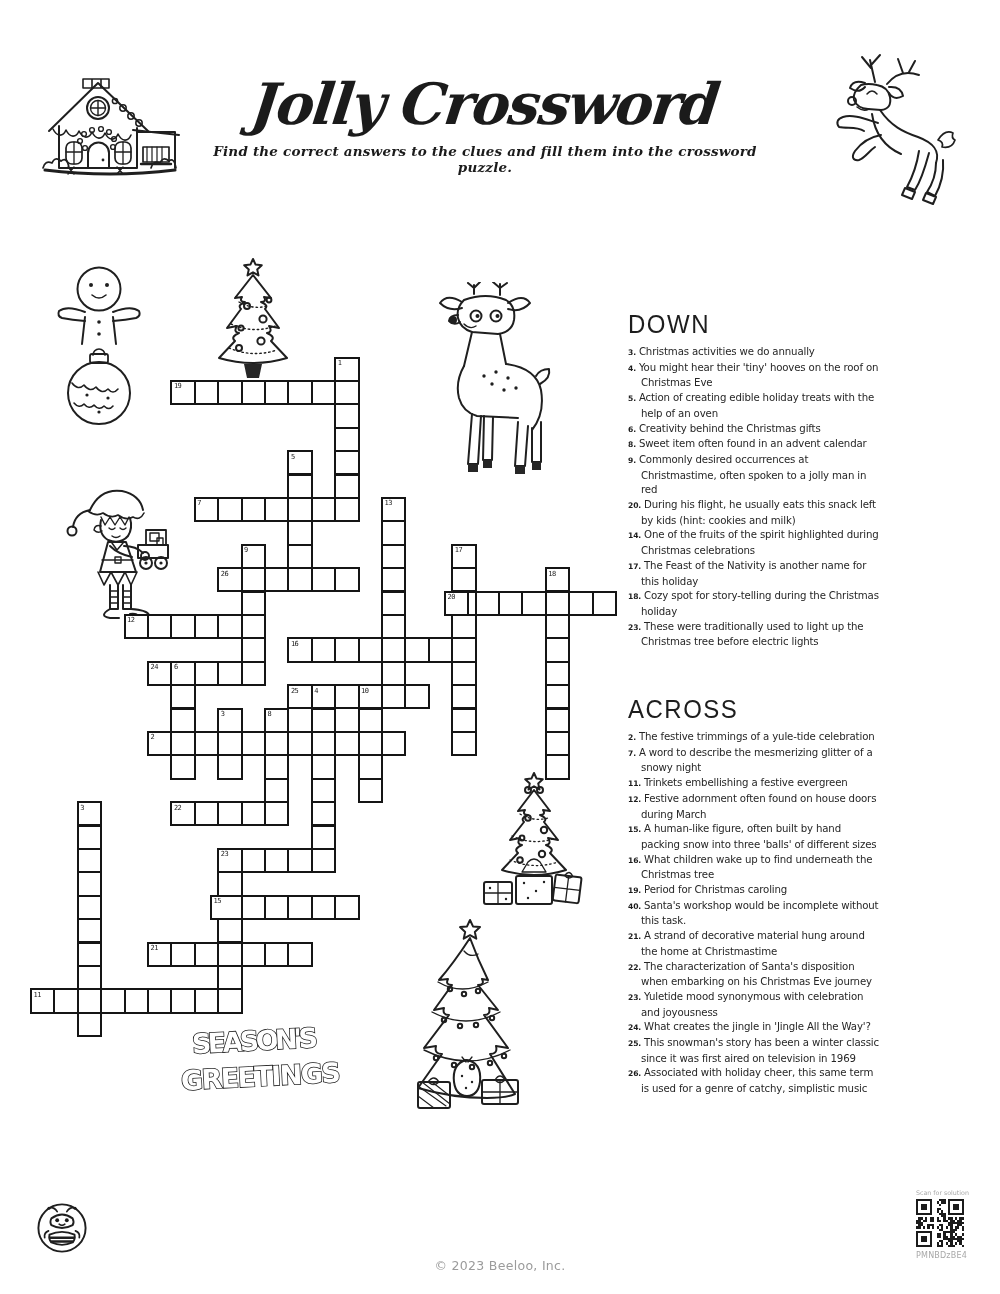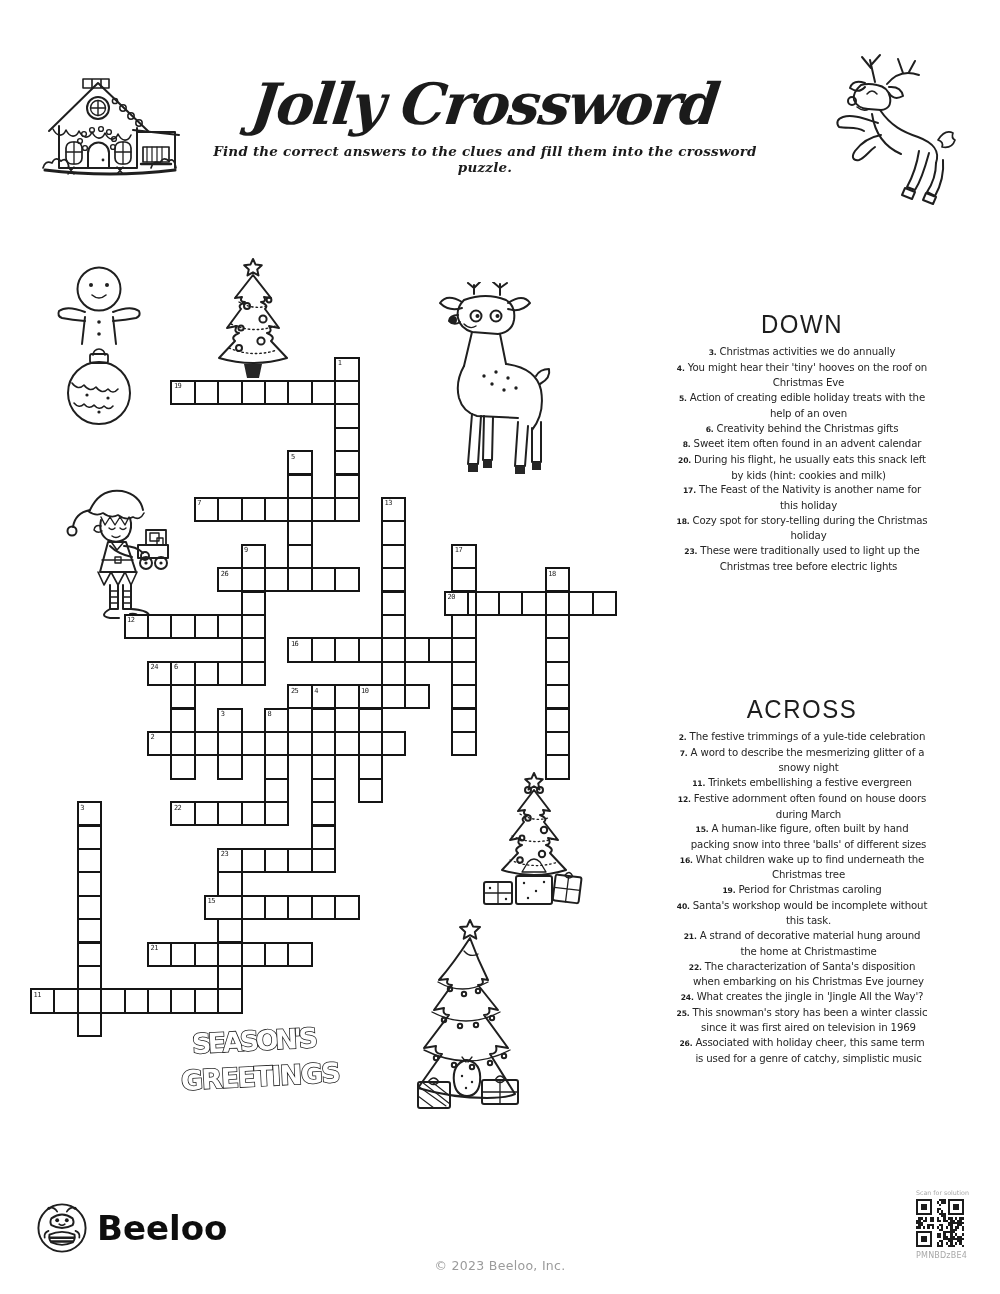--- a/index.html
+++ b/index.html
@@ -21,21 +21,21 @@
   }
   
   .cell{
     position:absolute;box-sizing:border-box;border:2px solid #151515;background:#fff;
   }
   .cellnum{
     position:absolute;top:0.5px;left:1.5px;font-size:7px;line-height:8px;
     font-family:"DejaVu Sans Mono","Liberation Mono",monospace;color:#1b1b1b;letter-spacing:-0.5px;
   }
   
-  .clues{left:676px;width:252px;text-align:center;}
+  .clues{left:628px;width:252px;}
   .clues h2{
     margin:0 0 7px 0;font-family:"Liberation Sans","DejaVu Sans",sans-serif;
     font-weight:500;font-size:24px;letter-spacing:1.5px;color:#1d1d1d;transform:scaleY(1.04);transform-origin:left top;
   }
   .clue{
     font-size:10.2px;line-height:14.7px;color:#262626;letter-spacing:-0.15px;
     padding-left:13px;text-indent:-13px;
   }
   .clue .num{font-size:7.6px;font-weight:bold;padding-right:3px;color:#1b1b1b;}
   
@@ -489,21 +489,21 @@
     </div>
     <div class="cell" style="left: 240.6px; top: 847.9px; width: 25.4px; height: 25.4px;"></div>
     <div class="cell" style="left: 264px; top: 847.9px; width: 25.4px; height: 25.4px;"></div>
     <div class="cell" style="left: 287.4px; top: 847.9px; width: 25.4px; height: 25.4px;"></div>
     <div class="cell" style="left: 217.2px; top: 871.3px; width: 25.4px; height: 25.4px;"></div>
     <div class="cell" style="left: 217.2px; top: 894.7px; width: 25.4px; height: 25.4px;"></div>
     <div class="cell" style="left: 217.2px; top: 918.1px; width: 25.4px; height: 25.4px;"></div>
     <div class="cell" style="left: 217.2px; top: 941.5px; width: 25.4px; height: 25.4px;"></div>
     <div class="cell" style="left: 217.2px; top: 964.9px; width: 25.4px; height: 25.4px;"></div>
     <div class="cell" style="left: 217.2px; top: 988.3px; width: 25.4px; height: 25.4px;"></div>
-    <div class="cell" style="left: 204px; top: 894.7px; width: 49px; height: 25.4px;">
+    <div class="cell" style="left: 210px; top: 894.7px; width: 49px; height: 25.4px;">
       <span class="cellnum">15</span>
     </div>
     <div class="cell" style="left: 240.6px; top: 894.7px; width: 25.4px; height: 25.4px;"></div>
     <div class="cell" style="left: 264px; top: 894.7px; width: 25.4px; height: 25.4px;"></div>
     <div class="cell" style="left: 287.4px; top: 894.7px; width: 25.4px; height: 25.4px;"></div>
     <div class="cell" style="left: 310.8px; top: 894.7px; width: 25.4px; height: 25.4px;"></div>
     <div class="cell" style="left: 334.2px; top: 894.7px; width: 25.4px; height: 25.4px;"></div>
     <div class="cell" style="left: 147px; top: 941.5px; width: 25.4px; height: 25.4px;">
       <span class="cellnum">21</span>
     </div>
@@ -524,40 +524,43 @@
   </div>
 
 <div class="abs clues" style="top:310px;">
   <h2>DOWN</h2>
   <div id="down-list">
       <div class="clue"><span class="num">3.</span><span>Christmas activities we do annually</span></div>
       <div class="clue"><span class="num">4.</span><span>You might hear their 'tiny' hooves on the roof on Christmas Eve</span></div>
       <div class="clue"><span class="num">5.</span><span>Action of creating edible holiday treats with the help of an oven</span></div>
       <div class="clue"><span class="num">6.</span><span>Creativity behind the Christmas gifts</span></div>
       <div class="clue"><span class="num">8.</span><span>Sweet item often found in an advent calendar</span></div>
+      <div class="clue"><span class="num">9.</span><span>Commonly desired occurrences at Christmastime, often spoken to a jolly man in red</span></div>
       <div class="clue"><span class="num">20.</span><span>During his flight, he usually eats this snack left by kids (hint: cookies and milk)</span></div>
+      <div class="clue"><span class="num">14.</span><span>One of the fruits of the spirit highlighted during Christmas celebrations</span></div>
       <div class="clue"><span class="num">17.</span><span>The Feast of the Nativity is another name for this holiday</span></div>
       <div class="clue"><span class="num">18.</span><span>Cozy spot for story-telling during the Christmas holiday</span></div>
       <div class="clue"><span class="num">23.</span><span>These were traditionally used to light up the Christmas tree before electric lights</span></div>
     </div>
 </div>
 
 <div class="abs clues" style="top:695px;">
   <h2>ACROSS</h2>
   <div id="across-list">
       <div class="clue"><span class="num">2.</span><span>The festive trimmings of a yule-tide celebration</span></div>
       <div class="clue"><span class="num">7.</span><span>A word to describe the mesmerizing glitter of a snowy night</span></div>
       <div class="clue"><span class="num">11.</span><span>Trinkets embellishing a festive evergreen</span></div>
       <div class="clue"><span class="num">12.</span><span>Festive adornment often found on house doors during March</span></div>
       <div class="clue"><span class="num">15.</span><span>A human-like figure, often built by hand packing snow into three 'balls' of different sizes</span></div>
       <div class="clue"><span class="num">16.</span><span>What children wake up to find underneath the Christmas tree</span></div>
       <div class="clue"><span class="num">19.</span><span>Period for Christmas caroling</span></div>
       <div class="clue"><span class="num">40.</span><span>Santa's workshop would be incomplete without this task.</span></div>
       <div class="clue"><span class="num">21.</span><span>A strand of decorative material hung around the home at Christmastime</span></div>
       <div class="clue"><span class="num">22.</span><span>The characterization of Santa's disposition when embarking on his Christmas Eve journey</span></div>
+      <div class="clue"><span class="num">23.</span><span>Yuletide mood synonymous with celebration and joyousness</span></div>
       <div class="clue"><span class="num">24.</span><span>What creates the jingle in 'Jingle All the Way'?</span></div>
       <div class="clue"><span class="num">25.</span><span>This snowman's story has been a winter classic since it was first aired on television in 1969</span></div>
       <div class="clue"><span class="num">26.</span><span>Associated with holiday cheer, this same term is used for a genre of catchy, simplistic music</span></div>
     </div>
 </div>
 
 <div class="abs brand">
   <span>
     <svg viewBox="0 0 54 54" width="52" height="52">
       <g class="lineart" stroke-width="2.2">
@@ -568,21 +571,20 @@
         <path d="M16 17 q11 -8 22 0 q2 4 0 7 q-11 6 -22 0 q-2 -3 0 -7 z" stroke-width="2"></path>
         <circle cx="22" cy="19" r="2" fill="#1b1b1b" stroke="none"></circle>
           <circle cx="32" cy="19" r="2" fill="#1b1b1b" stroke="none"></circle>
         <path d="M24 23 q3 2.5 6 0" stroke-width="1.6"></path>
         <path d="M14 34 q13 -6 26 0 q1 5 -2 8 q-11 5 -22 0 q-3 -3 -2 -8 z" stroke-width="2"></path>
         <path d="M14.5 37 h25 M16 41 h22" stroke-width="2.6"></path>
         <path d="M13 30 q-5 2 -4 7 M41 30 q5 2 4 7" stroke-width="1.8"></path>
       </g>
     </svg>
   </span>
-  <span class="brand-text">Beeloo</span>
 </div>
 
 <div class="abs copyright">© 2023 Beeloo, Inc.</div>
 
 <div class="abs qr-wrap">
   <div class="qr-hint">Scan for solution</div>
   <div>
       <svg id="qr-svg" viewBox="0 0 21 21" width="48" height="48" shape-rendering="crispEdges">
         <rect x="10" y="0" width="1" height="1" fill="#1b1b1b"></rect>
         <rect x="11" y="0" width="1" height="1" fill="#1b1b1b"></rect>

